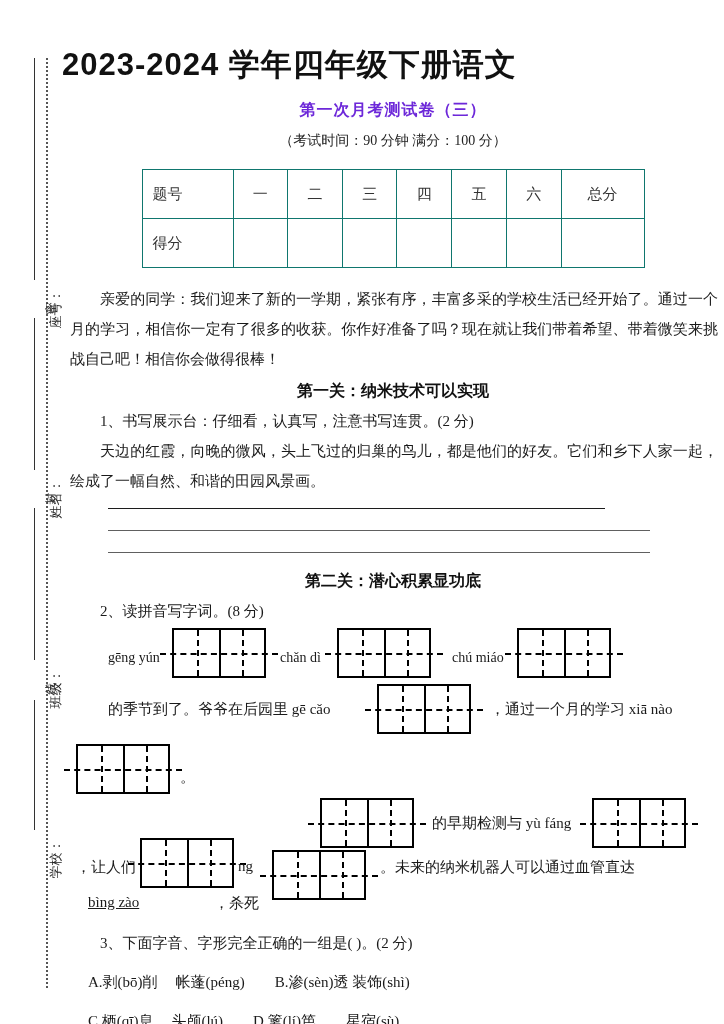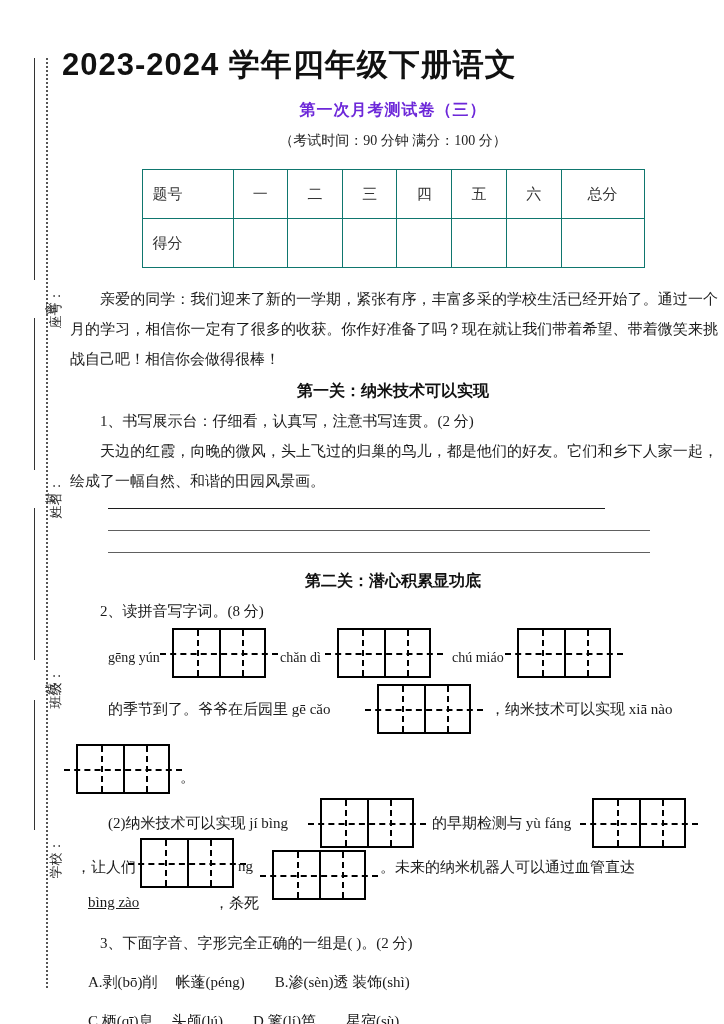--- a/index.html
+++ b/index.html
@@ -315,35 +315,34 @@
   </div>
 
   <div class="pinyin-row" style="height:52px;">
     <span class="flowtext" style="left:46px; top:12px;">的季节到了。爷爷在后园里 gē cǎo</span>
     <span class="gridbox tzg" style="left:315px; top:-4px; width:94px; height:50px;">
       <span class="vdash-l"></span>
       <span class="cellsplit"></span>
       <span class="vdash-r"></span>
       <span class="hdash"></span>
     </span>
-    <span class="flowtext" style="left:428px; top:12px;">，纳米技术可以实现 xiā nào</span>
+    <span class="flowtext" style="left:428px; top:12px;">，通过一个月的学习 xiā nào</span>
   </div>
 
   <div class="pinyin-row" style="height:56px;">
     <span class="gridbox tzg" style="left:14px; top:4px; width:94px; height:50px;">
       <span class="vdash-l"></span>
       <span class="cellsplit"></span>
       <span class="vdash-r"></span>
       <span class="hdash"></span>
     </span>
     <span class="flowtext" style="left:118px; top:28px;">。</span>
   </div>
 
   <div class="pinyin-row" style="height:54px;">
-    <span class="flowtext" style="left:46px; top:18px;">(2)纳米技术可以实现 jí bìng</span>
     <span class="gridbox tzg" style="left:258px; top:2px; width:94px; height:50px;">
       <span class="vdash-l"></span>
       <span class="cellsplit"></span>
       <span class="vdash-r"></span>
       <span class="hdash"></span>
     </span>
     <span class="flowtext" style="left:370px; top:18px;">的早期检测与 yù fáng</span>
     <span class="gridbox tzg" style="left:530px; top:2px; width:94px; height:50px;">
       <span class="vdash-l"></span>
       <span class="cellsplit"></span>

